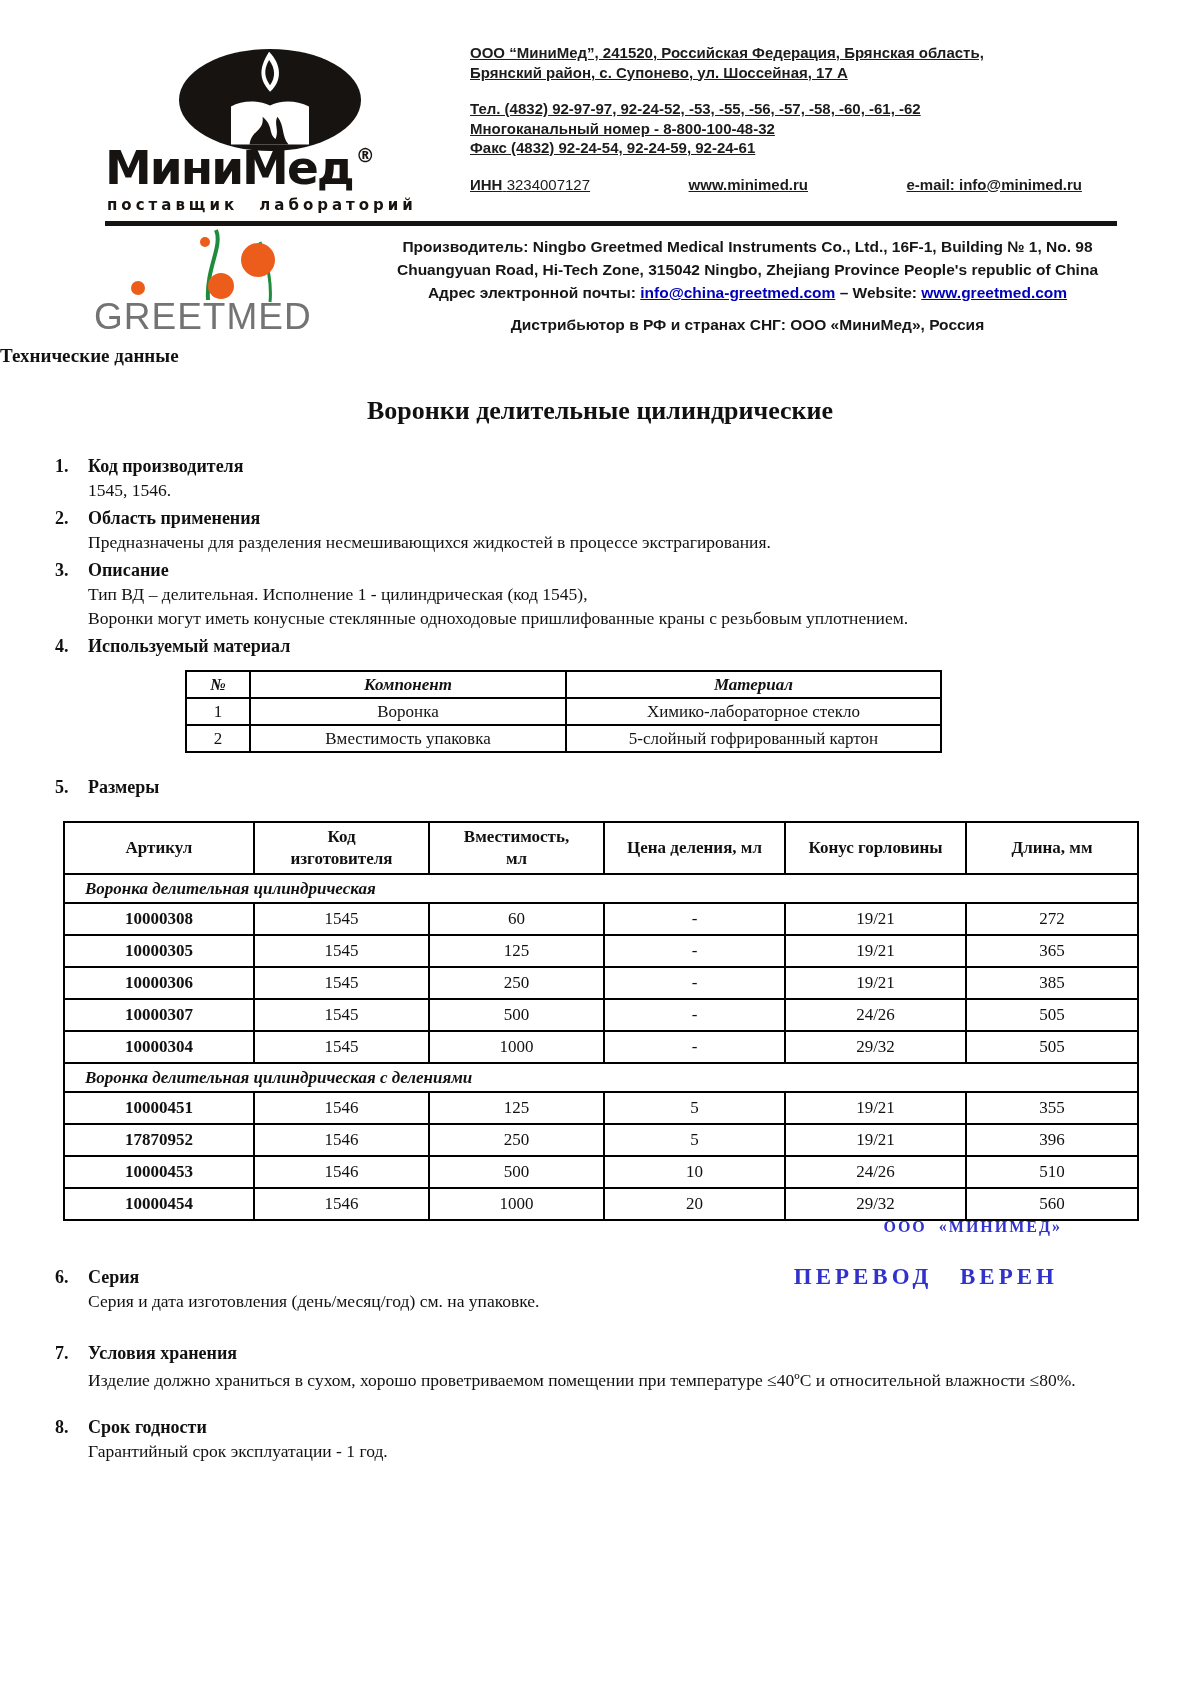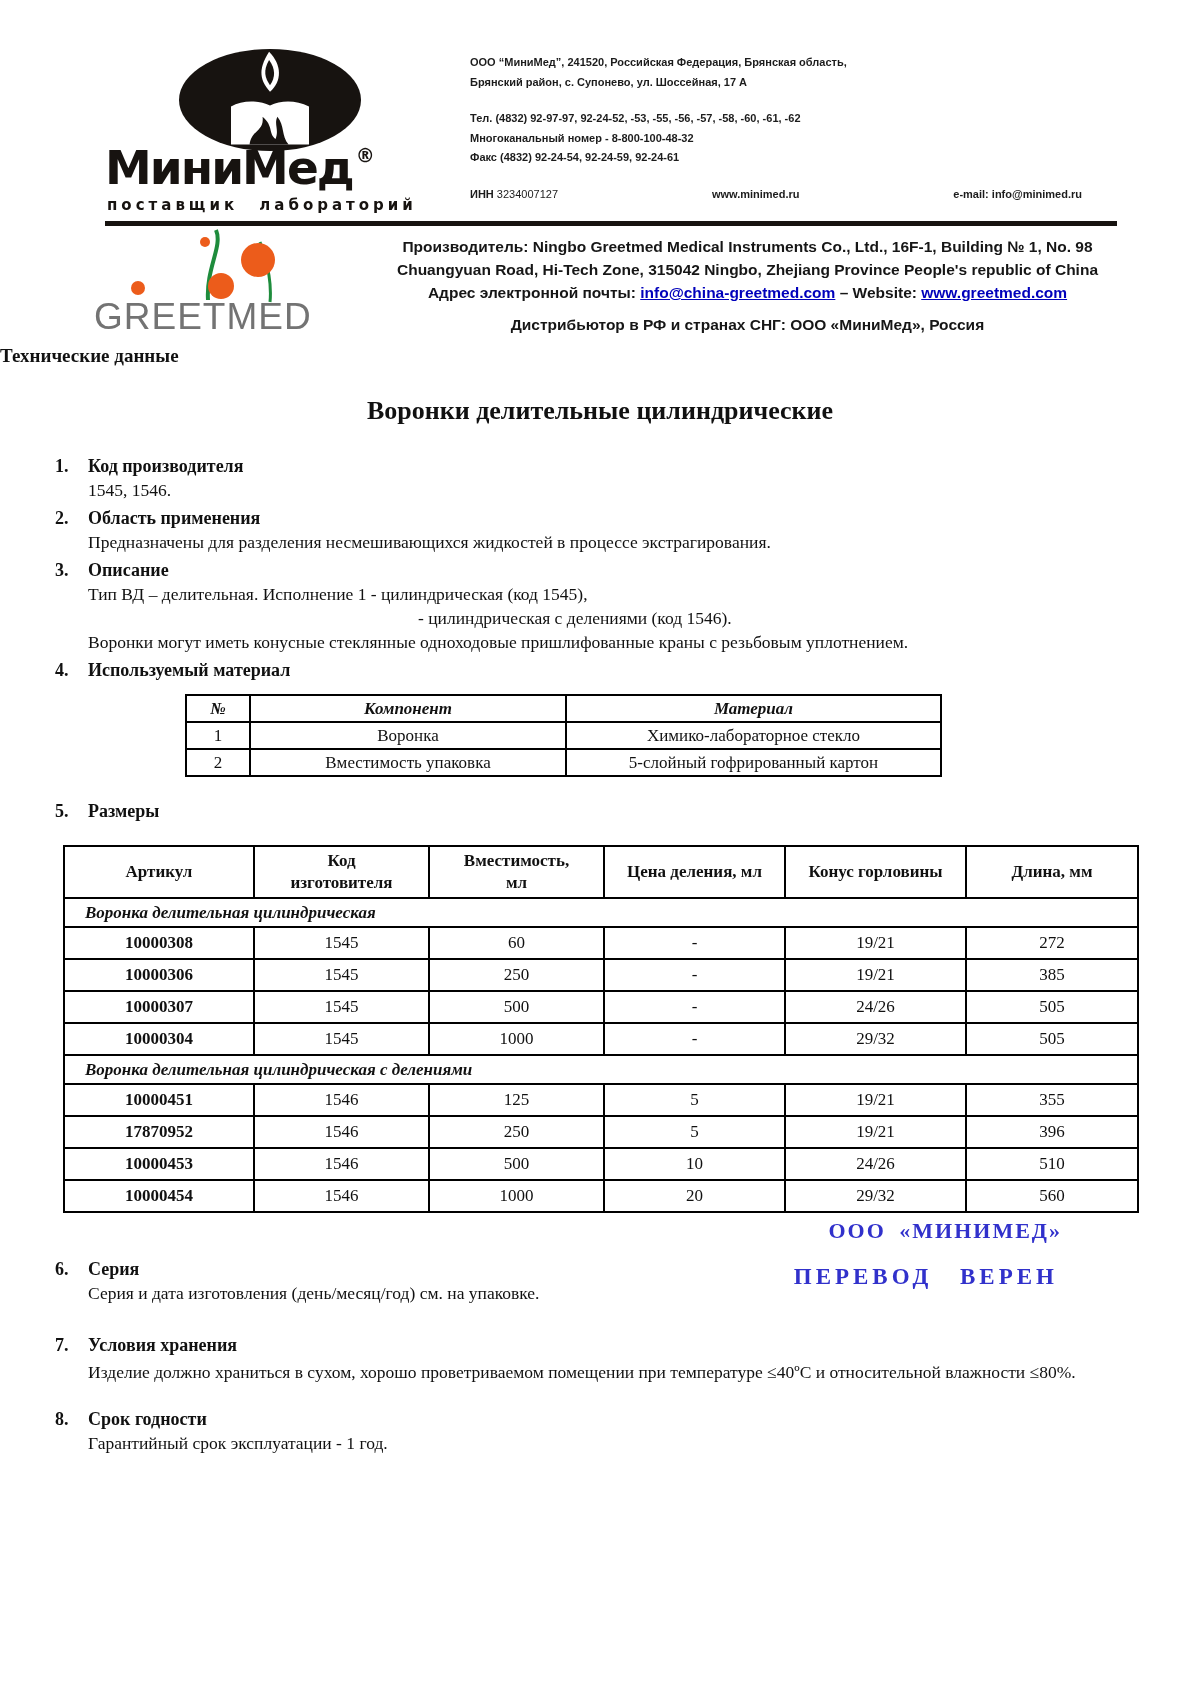--- a/index.html
+++ b/index.html
@@ -8,23 +8,23 @@
 
   
   .mm-logo{position:absolute;left:105px;top:28px;width:330px;height:190px;}
   .mm-oval{position:absolute;left:72px;top:20px;}
   .mm-wordmark{position:absolute;left:0px;top:112px;font-family:"DejaVu Sans",sans-serif;
                font-weight:900;font-size:47px;letter-spacing:-2px;color:#171310;white-space:nowrap;}
   .mm-reg{font-size:19px;font-weight:700;vertical-align:22px;letter-spacing:0;margin-left:3px;}
   .mm-tagline{position:absolute;left:2px;top:168px;font-family:"DejaVu Sans",sans-serif;
               font-weight:800;font-size:15px;letter-spacing:4px;word-spacing:12px;color:#171310;white-space:nowrap;}
 
-  .mm-address{position:absolute;left:470px;top:53px;width:612px;
+  .mm-address{position:absolute;left:470px;top:43px;width:612px;
               font-family:"Liberation Sans","DejaVu Sans",sans-serif;font-weight:700;
-              font-size:11px;line-height:19.5px;color:#1c1c1c;}
+              font-size:15px;line-height:19.5px;color:#1c1c1c;text-decoration:underline;}
   .mm-address .gap{height:17px;}
   .mm-inn-row{display:flex;justify-content:space-between;margin-top:17px;}
   .mm-inn-row .inn-num{font-weight:400;}
 
   .divider{position:absolute;left:105px;top:221px;width:1012px;height:5px;background:#171310;}
 
   
   .gm-logo{position:absolute;left:88px;top:232px;width:290px;height:110px;}
   .gm-logo-text{position:absolute;left:6px;top:64px;font-family:"Liberation Sans","DejaVu Sans",sans-serif;
                 font-size:37px;font-weight:400;letter-spacing:1px;color:#737373;}
@@ -59,21 +59,21 @@
 
   .sizes-table{margin-left:8px;margin-top:22px;width:1074px;table-layout:fixed;}
   .sizes-table th{font-weight:700;height:50px;line-height:22px;}
   .sizes-table td{height:30px;}
   .sizes-table td.art{font-weight:700;}
   .sizes-table td.group{font-style:italic;font-weight:700;text-align:left;padding-left:20px;height:27px;}
 
   
   .stamp{position:absolute;color:#2626c9;font-weight:700;white-space:nowrap;
          font-family:"Liberation Serif",serif;opacity:.95;}
-  .stamp1{top:1218px;right:138px;font-size:22px;letter-spacing:2px;word-spacing:6px;}
+  .stamp1{top:1218px;right:138px;font-size:16px;letter-spacing:2px;word-spacing:6px;}
   .stamp2{top:1264px;right:142px;font-size:23px;letter-spacing:4px;word-spacing:18px;}
 
   .h5-spacer{margin-top:22px;}
   .h6-spacer{margin-top:44px;}
   .h7-spacer{margin-top:28px;}
   .h8-spacer{margin-top:20px;}
 </style>
 </head>
 <body>
 
@@ -147,21 +147,20 @@
       <span>Область применения</span>
     </div>
     <div class="sec-body">Предназначены для разделения несмешивающихся жидкостей в процессе экстрагирования.</div>
 
     <div class="sec-head">
       <span class="num">3.</span>
       <span>Описание</span>
     </div>
     <div class="sec-body">
       <div>Тип ВД – делительная. Исполнение 1 - цилиндрическая (код 1545),</div>
-      <div class="indent2">- цилиндрическая с делениями (код 1546).</div>
       <div>Воронки могут иметь конусные стеклянные одноходовые пришлифованные краны с резьбовым уплотнением.</div>
     </div>
 
     <div class="sec-head">
       <span class="num">4.</span>
       <span>Используемый материал</span>
     </div>
 
     <table class="material-table">
       <colgroup>
@@ -234,20 +233,28 @@
           </tr>
           <tr>
             <td class="art">10000308</td>
             <td>1545</td>
             <td>60</td>
             <td>-</td>
             <td>19/21</td>
             <td>272</td>
           </tr>
           <tr>
+            <td class="art">10000305</td>
+            <td>1545</td>
+            <td>125</td>
+            <td>-</td>
+            <td>19/21</td>
+            <td>365</td>
+          </tr>
+          <tr>
             <td class="art">10000306</td>
             <td>1545</td>
             <td>250</td>
             <td>-</td>
             <td>19/21</td>
             <td>385</td>
           </tr>
           <tr>
             <td class="art">10000307</td>
             <td>1545</td>

